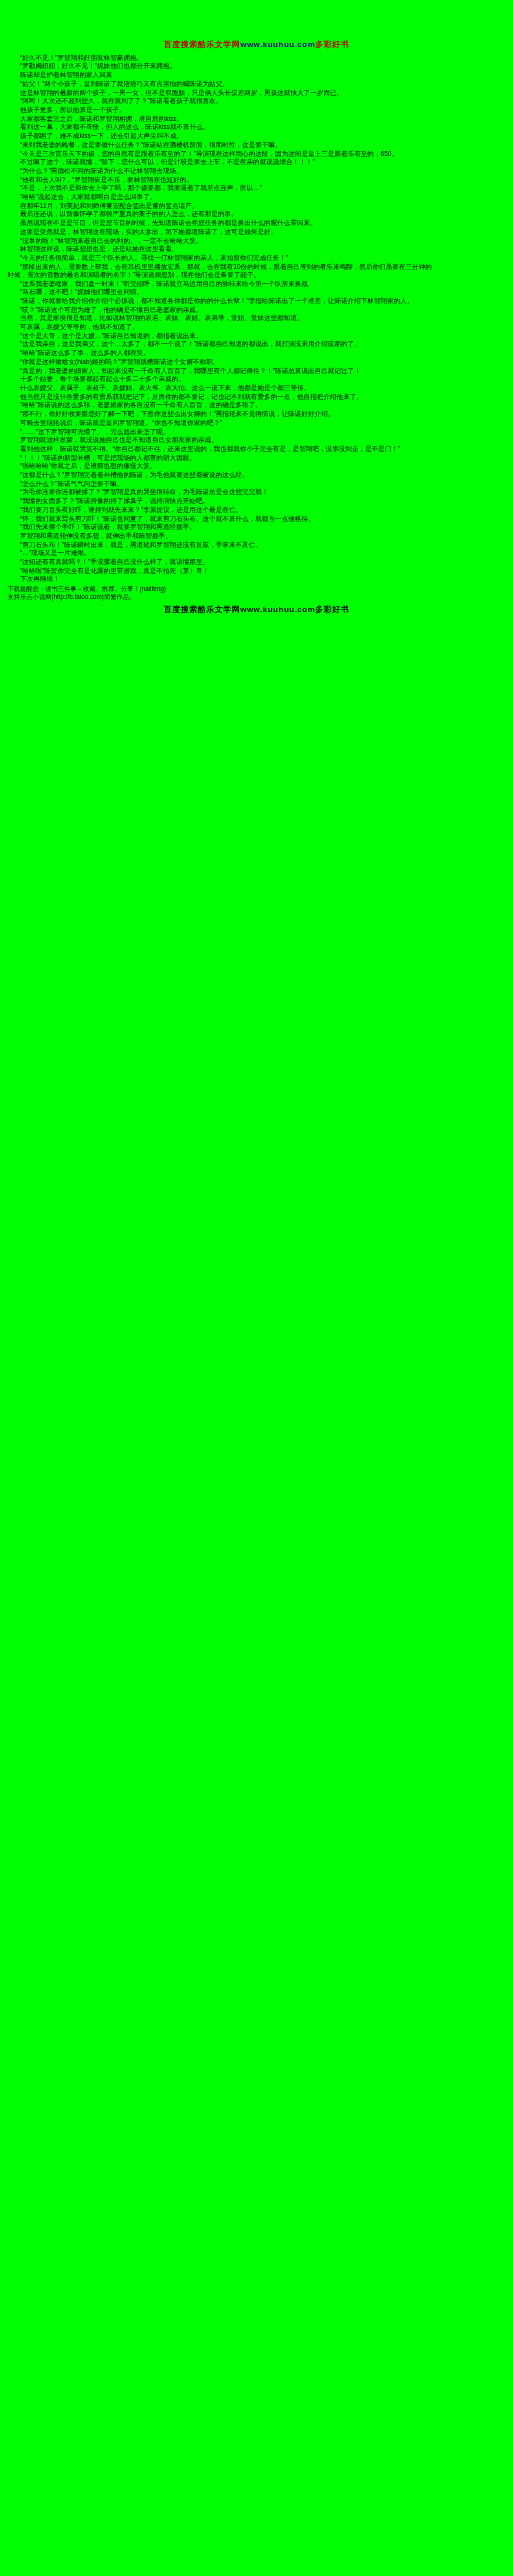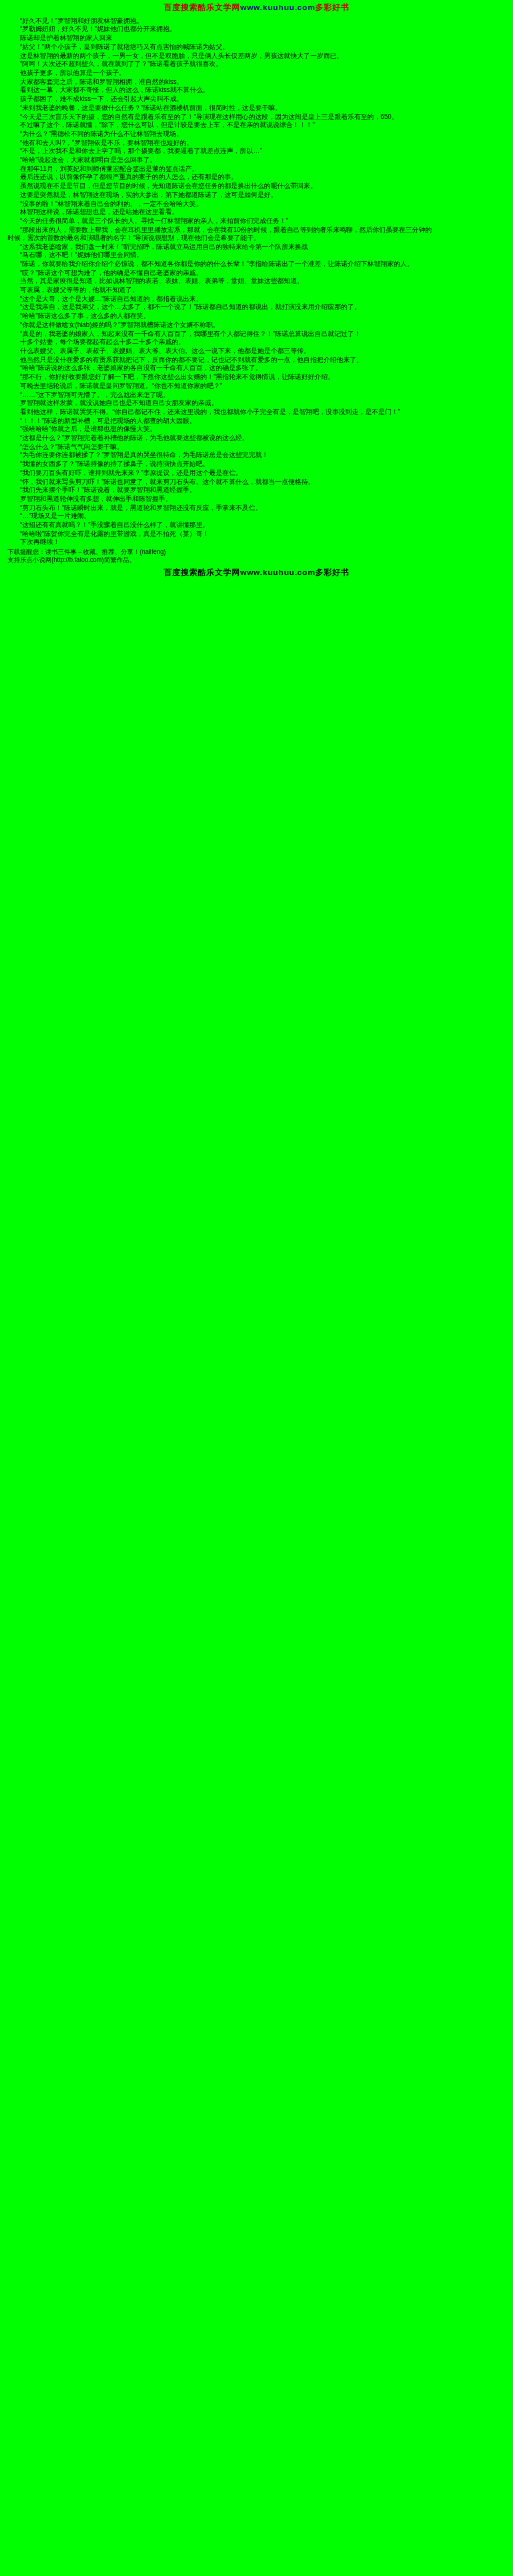--- a/index.html
+++ b/index.html
@@ -10,20 +10,21 @@
   body {
     width: 513px;
     font-family: "Liberation Sans", sans-serif;
     color: #000000;
   }
   .page {
     width: 444px;
     box-sizing: border-box;
     padding: 0 0 5.3px 0;
     background: #00ff00;
+    margin-top: 37px;
   }
   .banner {
     width: 513px;
     box-sizing: border-box;
     padding: 2.1px 0 1.6px 0;
     text-align: center;
     font-size: 8px;
     font-weight: bold;
     color: #c00000;
     letter-spacing: 0.5px;

